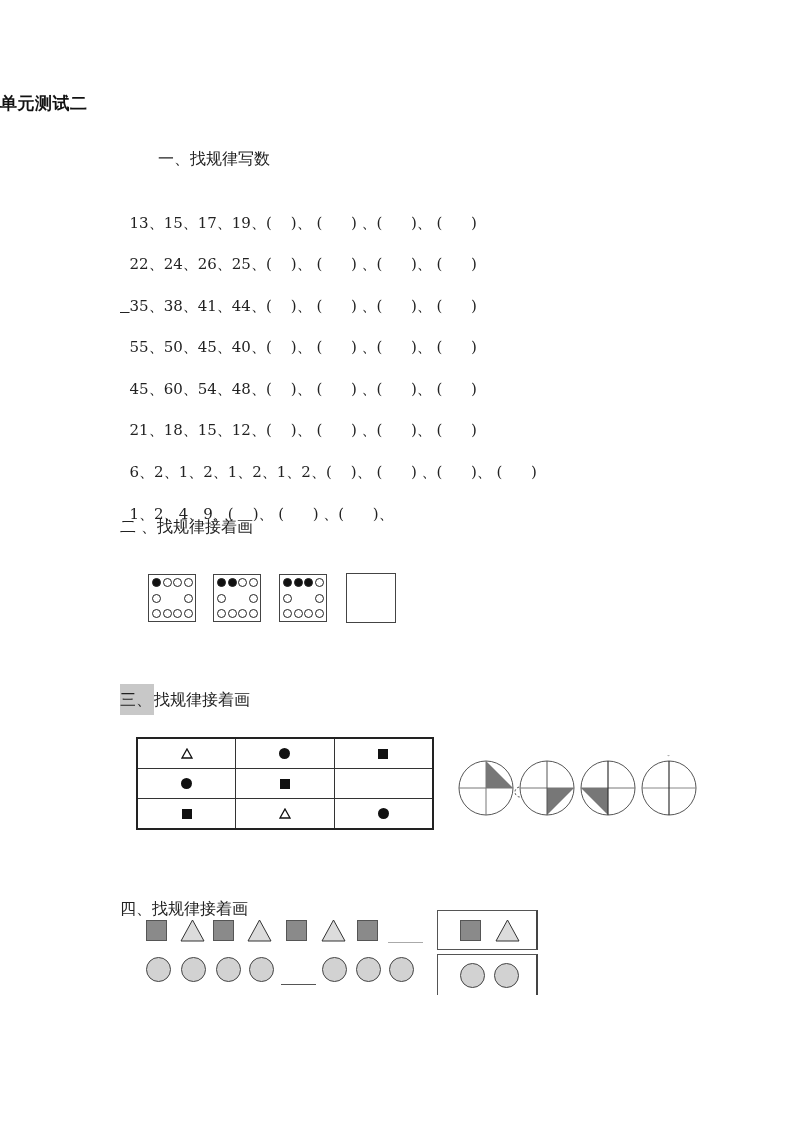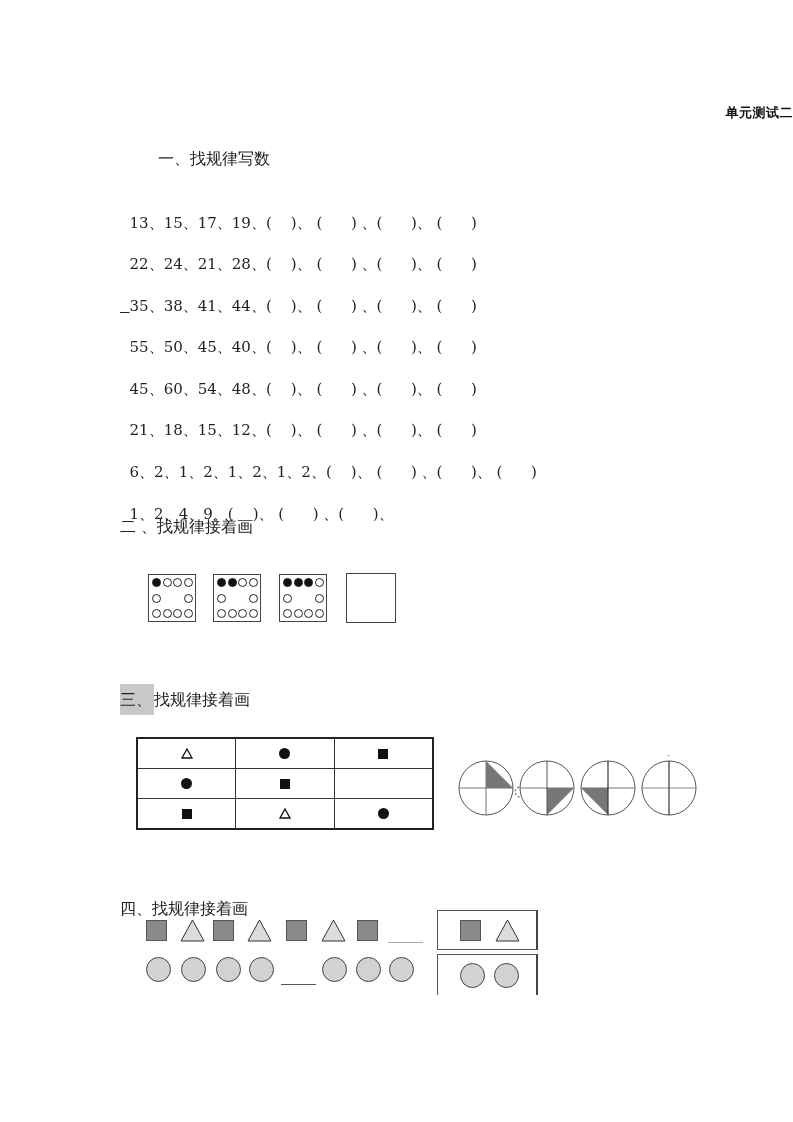--- a/index.html
+++ b/index.html
@@ -1,19 +1,19 @@
 <!DOCTYPE html>
 <html><head>
 <meta charset="utf-8">
 <style>
   html, body { margin: 0; padding: 0; background: #ffffff; }
   body { width: 793px; height: 1122px; position: relative; overflow: hidden;
          font-family: "DejaVu Serif", "Liberation Serif", serif; color: #222; }
   .abs { position: absolute; }
-  .title { left: 0; width: 793px; top: 104px; text-align: right; font-size: 13px; font-weight: bold;
+  .title { left: 0; width: 793px; top: 92px; text-align: left; font-size: 17px; font-weight: bold;
            font-family: "DejaVu Sans", "Liberation Sans", sans-serif; color: #111; letter-spacing: 0.5px; }
   .heading { font-size: 16px; color: #222; font-family: "DejaVu Sans", "Liberation Sans", sans-serif; }
   .seq-row { left: 120px; font-size: 15px; white-space: pre; color: #222; height: 22px; line-height: 22px; }
   .seq-row span { display: inline-block; }
   .hl { background: #c8c8c8; }
   .dice { position: absolute; top: 574px; width: 48px; height: 48px; border: 1.5px solid #444; box-sizing: border-box; background: #fff; }
   .dot { position: absolute; width: 9px; height: 9px; border-radius: 50%; border: 1px solid #222; box-sizing: border-box; background: #fff; }
   .dot.filled { background: #111; }
   table.grid { position: absolute; left: 136px; top: 737px; width: 298px; height: 88px; border-collapse: collapse;
                border: 2px solid #222; }
@@ -29,21 +29,21 @@
 <body>
 
 <div class="abs title">单元测试二</div>
 
 <div class="abs heading" style="left:158px; top:149px;">一、找规律写数</div>
 
 <div class="abs seq-row" style="top:190px;">
   <span>13、15、17、19、</span><span>(    )、 (      ) 、(      )、 (      )</span>
 </div>
 <div class="abs seq-row" style="top:231px;">
-  <span>22、24、21、28、</span><span>(    )、 (      ) 、(      )、 (      )</span>
+  <span>22、24、26、25、</span><span>(    )、 (      ) 、(      )、 (      )</span>
 </div>
 <div class="abs seq-row" style="top:273px;text-decoration:underline;">
   <span>35、38、41、44、</span><span>(    )、 (      ) 、(      )、 (      )</span>
 </div>
 <div class="abs seq-row" style="top:314px;">
   <span>55、50、45、40、</span><span>(    )、 (      ) 、(      )、 (      )</span>
 </div>
 <div class="abs seq-row" style="top:356px;">
   <span>45、60、54、48、</span><span>(    )、 (      ) 、(      )、 (      )</span>
 </div>

